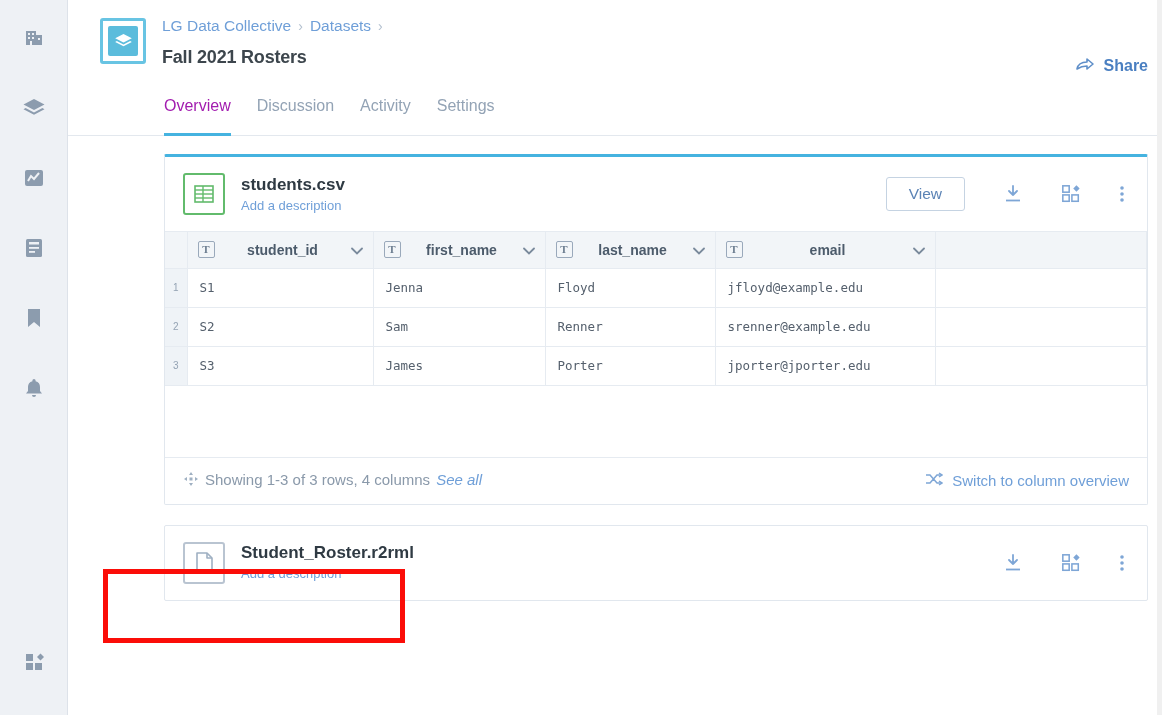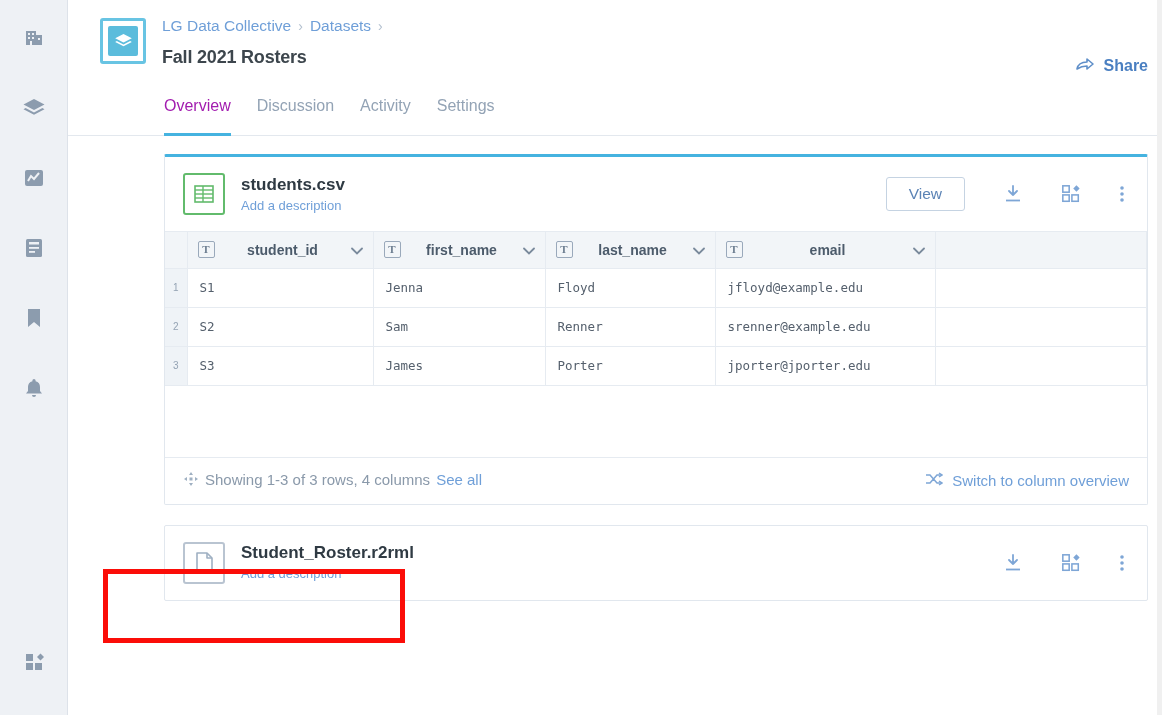--- a/index.html
+++ b/index.html
@@ -147,21 +147,21 @@
   }
   td.blank { border-right: none; background: #fff; }
   th.blank { background: #fff; border-right: none; }
   .tbl-filler { height: 72px; background:#fff; border-bottom: 1px solid #e6ebf1;}
 
   .tbl-foot {
     display: flex; align-items: center; justify-content: space-between;
     padding: 13px 18px 14px 18px;
   }
   .foot-left { display: flex; align-items: flex-start; gap: 6px; font-size: 15px; color: #8a99aa; }
-  .foot-left a { color: #6f9fd8; text-decoration: none; cursor: pointer; }
+  .foot-left a { color: #6f9fd8; text-decoration: none; cursor: pointer; font-style: italic; }
   .foot-right { display: flex; align-items: center; gap: 9px; font-size: 15px; color: #6f9fd8; cursor: pointer; }
 
   
   .annot {
     position: absolute;
     left: 103px; top: 569px;
     width: 302px; height: 74px;
     border: 5px solid #fb0d08;
     pointer-events: none;
     z-index: 30;

